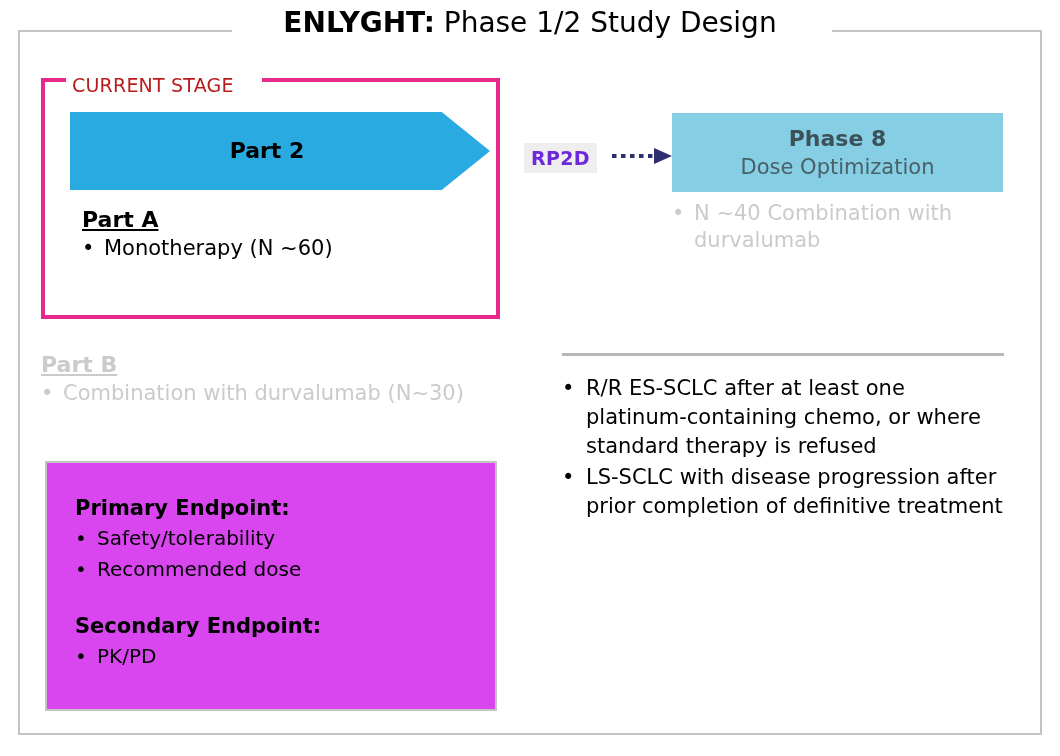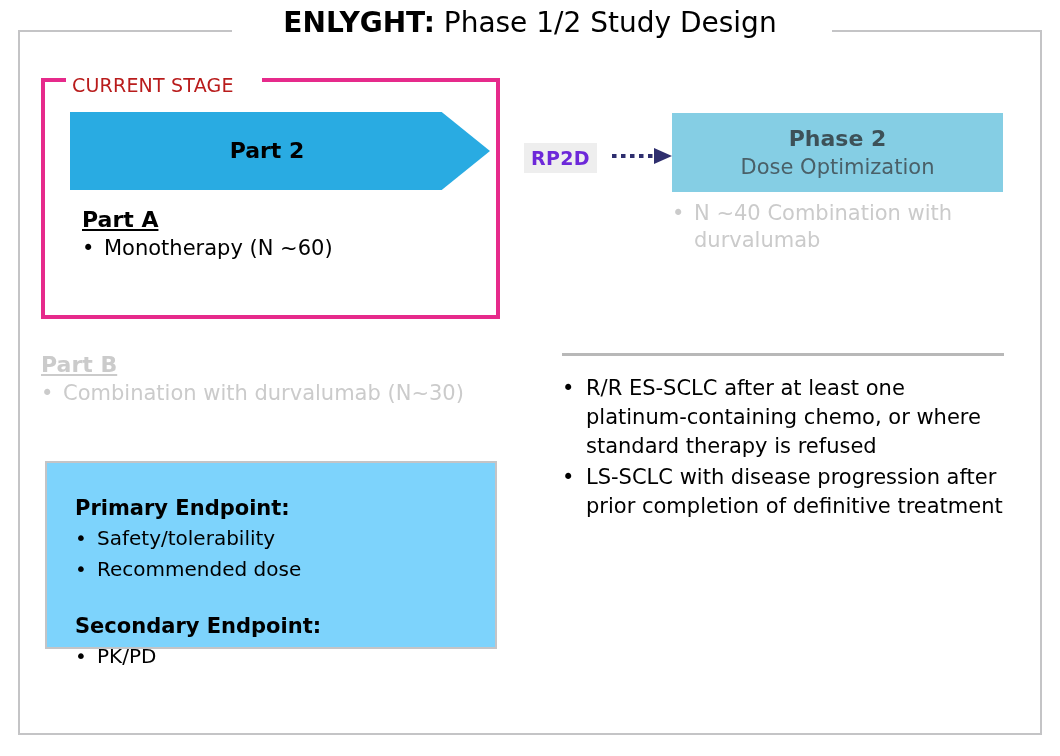--- a/index.html
+++ b/index.html
@@ -150,24 +150,24 @@
   }
   #part-b-block .part-heading { color: #cbcbcb; }
   #part-b-block .bullet-row { color: #cbcbcb; }
 
   
   #endpoints-box {
     position: absolute;
     left: 45px;
     top: 461px;
     width: 452px;
-    height: 188px;
+    height: 250px;
     box-sizing: border-box;
     border: 2px solid #c4c4c6;
-    background: #7dd3fc;
+    background: #d946ef;
     padding: 30px 0 0 28px;
   }
   .endpoint-heading {
     font-size: 21px;
     line-height: 30px;
     font-weight: bold;
     color: #000000;
   }
   #endpoints-box .bullet-row { font-size: 20px; line-height: 31px; }
   #endpoints-box .bullet-row .dot { width: 22px; flex: 0 0 22px; }
@@ -312,21 +312,21 @@
   </div>
 </div>
 
 <div id="rp2d-label">RP2D</div>
 <svg id="rp2d-arrow" viewBox="0 0 62 28" xmlns="http://www.w3.org/2000/svg">
   <line x1="0" y1="14" x2="44" y2="14" stroke="#2e2e6e" stroke-width="4" stroke-dasharray="4.5,4.5" stroke-linecap="butt"></line>
   <polygon points="42,6 60,14 42,22" fill="#2e2e6e"></polygon>
 </svg>
 
 <div id="phase2-box">
-  <div class="p2-title">Phase 2</div>
+  <div class="p2-title">Phase 8</div>
   <div class="p2-sub">Dose Optimization</div>
 </div>
 <div id="phase2-note">
   <div class="bullet-row">
     <span class="dot">•</span>
     <span class="btext">N ~40 Combination with durvalumab</span>
   </div>
 </div>
 
 <div id="eligibility">

